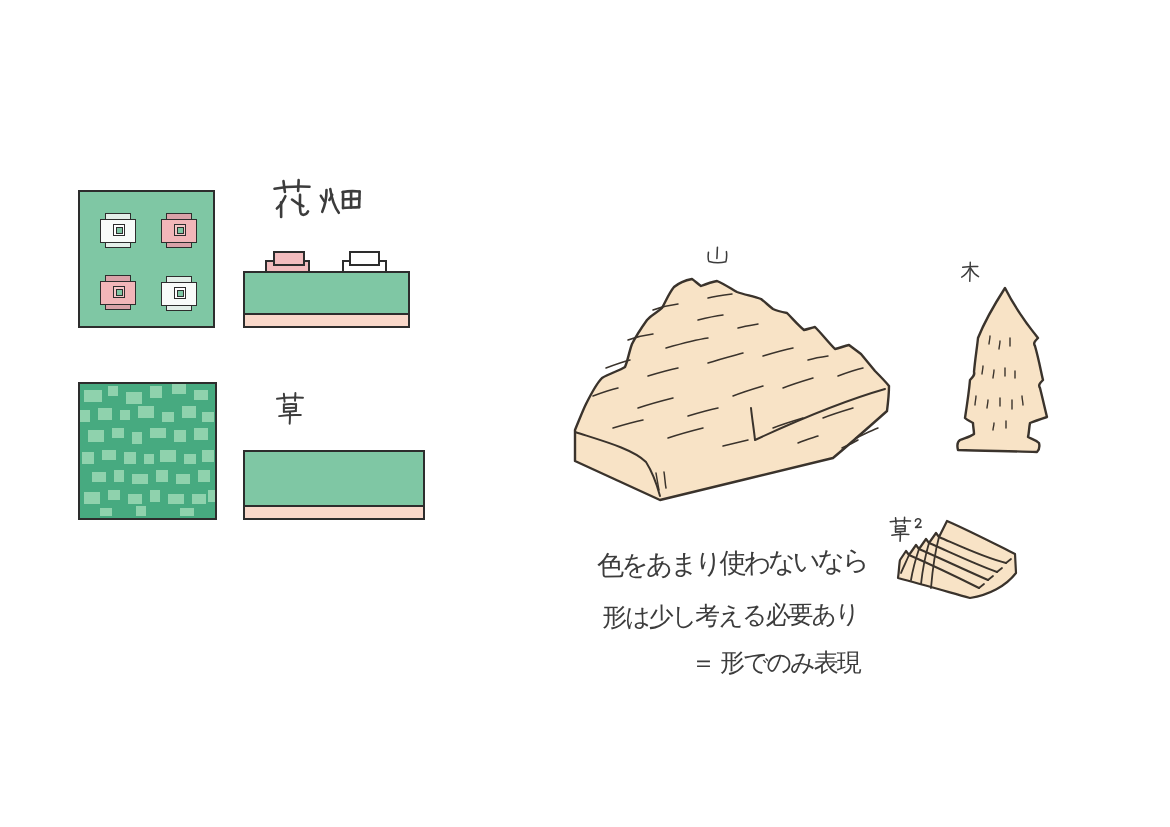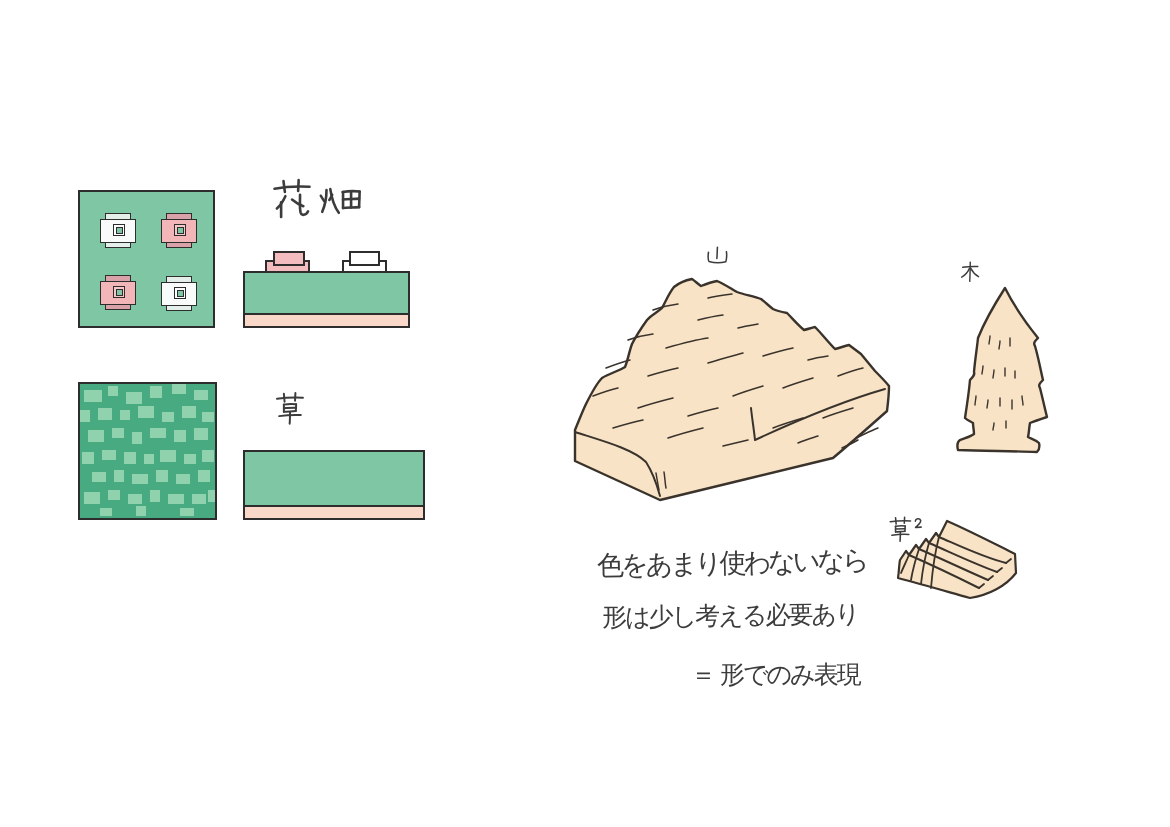--- a/index.html
+++ b/index.html
@@ -36,21 +36,21 @@
 
   
   .sketch{position:absolute;}
   .sketch path{vector-effect:non-scaling-stroke;}
   .label-svg{position:absolute;}
   .label-svg path{fill:none;stroke:#3c3c3c;stroke-width:5.5;stroke-linecap:round;stroke-linejoin:round;}
 
   .note{position:absolute;color:#3c3c3c;white-space:nowrap;font-family:"DejaVu Sans",sans-serif;}
   .note1{left:597px;top:545px;font-size:27px;letter-spacing:-3px;transform:rotate(-1.2deg);}
   .note2{left:602px;top:599px;font-size:25px;letter-spacing:-2px;transform:rotate(-0.8deg);}
-  .note3{left:691px;top:646px;font-size:25px;letter-spacing:-2px;margin-top:12px;}
+  .note3{left:691px;top:646px;font-size:25px;letter-spacing:-2px;}
 
   .sr{position:absolute;width:1px;height:1px;overflow:hidden;clip:rect(0 0 0 0);white-space:nowrap;}
 </style>
 </head>
 <body>
 
 <div class="canvas">
 
   <div class="block ff-square">
     <div class="flower white" style="left:20px;top:21px;">

